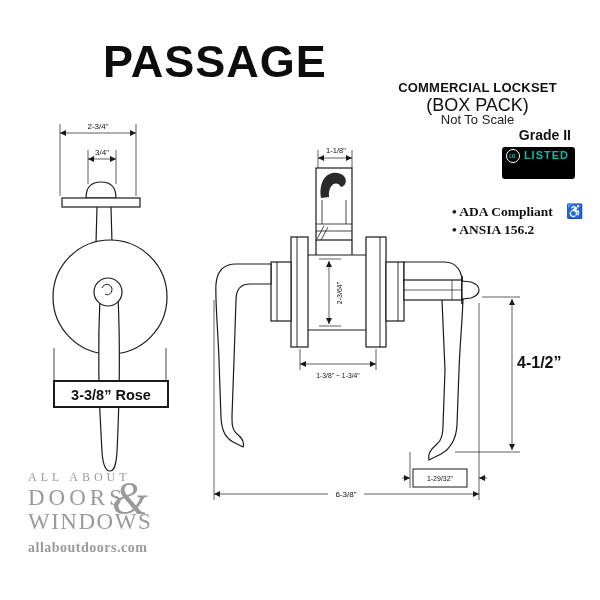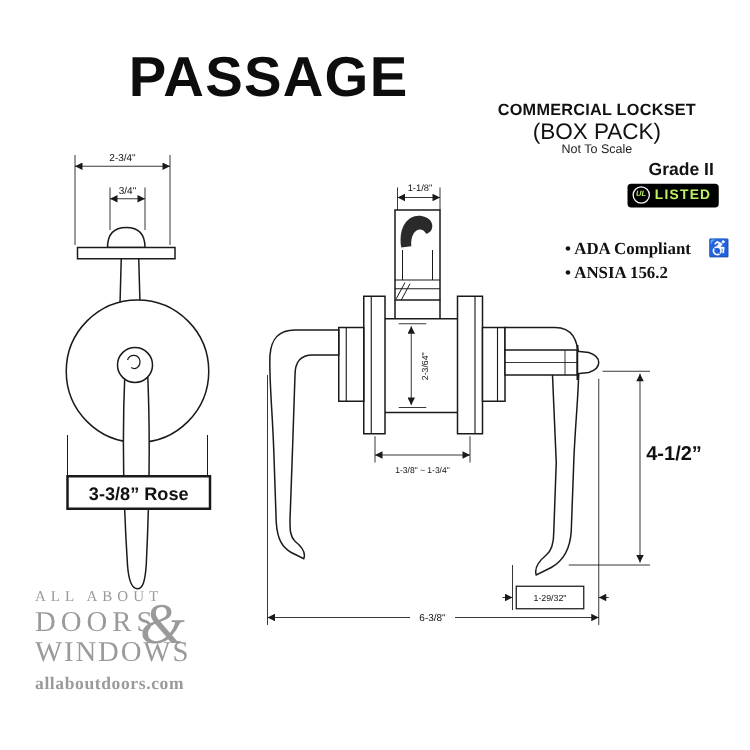--- a/index.html
+++ b/index.html
@@ -3,25 +3,25 @@
 <meta charset="utf-8">
 <style>
   html,body{margin:0;padding:0;background:#fff;}
   .canvas{position:relative;width:596px;height:600px;background:#ffffff;overflow:hidden;
           font-family:"Liberation Sans",sans-serif;color:#111;}
   .passage-title{position:absolute;left:103px;top:36px;font-size:45px;font-weight:bold;
                  letter-spacing:1px;color:#0d0d0d;}
   .info{position:absolute;left:370px;top:78px;width:215px;text-align:center;}
   .info-title{font-size:13px;font-weight:bold;letter-spacing:.2px;line-height:19px;}
   .info-sub{font-size:18px;font-weight:normal;line-height:17px;}
-  .info-scale{font-size:10px;line-height:11px;color:#222;}
+  .info-scale{font-size:13px;line-height:11px;color:#222;}
   .info-grade{font-size:14px;font-weight:bold;text-align:right;padding-right:14px;margin-top:2px;line-height:17px;}
   .ul-badge{display:flex;justify-content:flex-end;margin-right:10px;margin-top:3px;}
-  .ul-badge-inner{background:#000;color:#bef264;border-radius:3px;padding:2px 6px 3px 4px;
-                  display:flex;align-items:center;gap:4px;}
+  .ul-badge-inner{background:#000;color:#14b8a6;border-radius:3px;padding:2px 6px 16px 4px;
+                  display:flex;gap:4px;}
   .ul-circle{width:12px;height:12px;border:1px solid #fff;border-radius:50%;display:inline-flex;
              align-items:center;justify-content:center;font-size:6px;font-weight:bold;font-style:italic;}
   .ul-text{font-size:11px;font-weight:bold;letter-spacing:1px;}
   .bullets{margin-top:24px;text-align:left;padding-left:82px;
            font-family:"Liberation Serif",serif;font-weight:bold;font-size:13.5px;}
   .bullet{line-height:18px;white-space:nowrap;font-family:Liberation Serif, serif;}
   .bullet.series{padding-left:9px;}
   .ada-icon{font-size:14px;margin-left:14px;font-weight:normal;}
   .watermark{position:absolute;left:28px;top:468px;color:#9a9a9a;
              font-family:"Liberation Serif",serif;}

